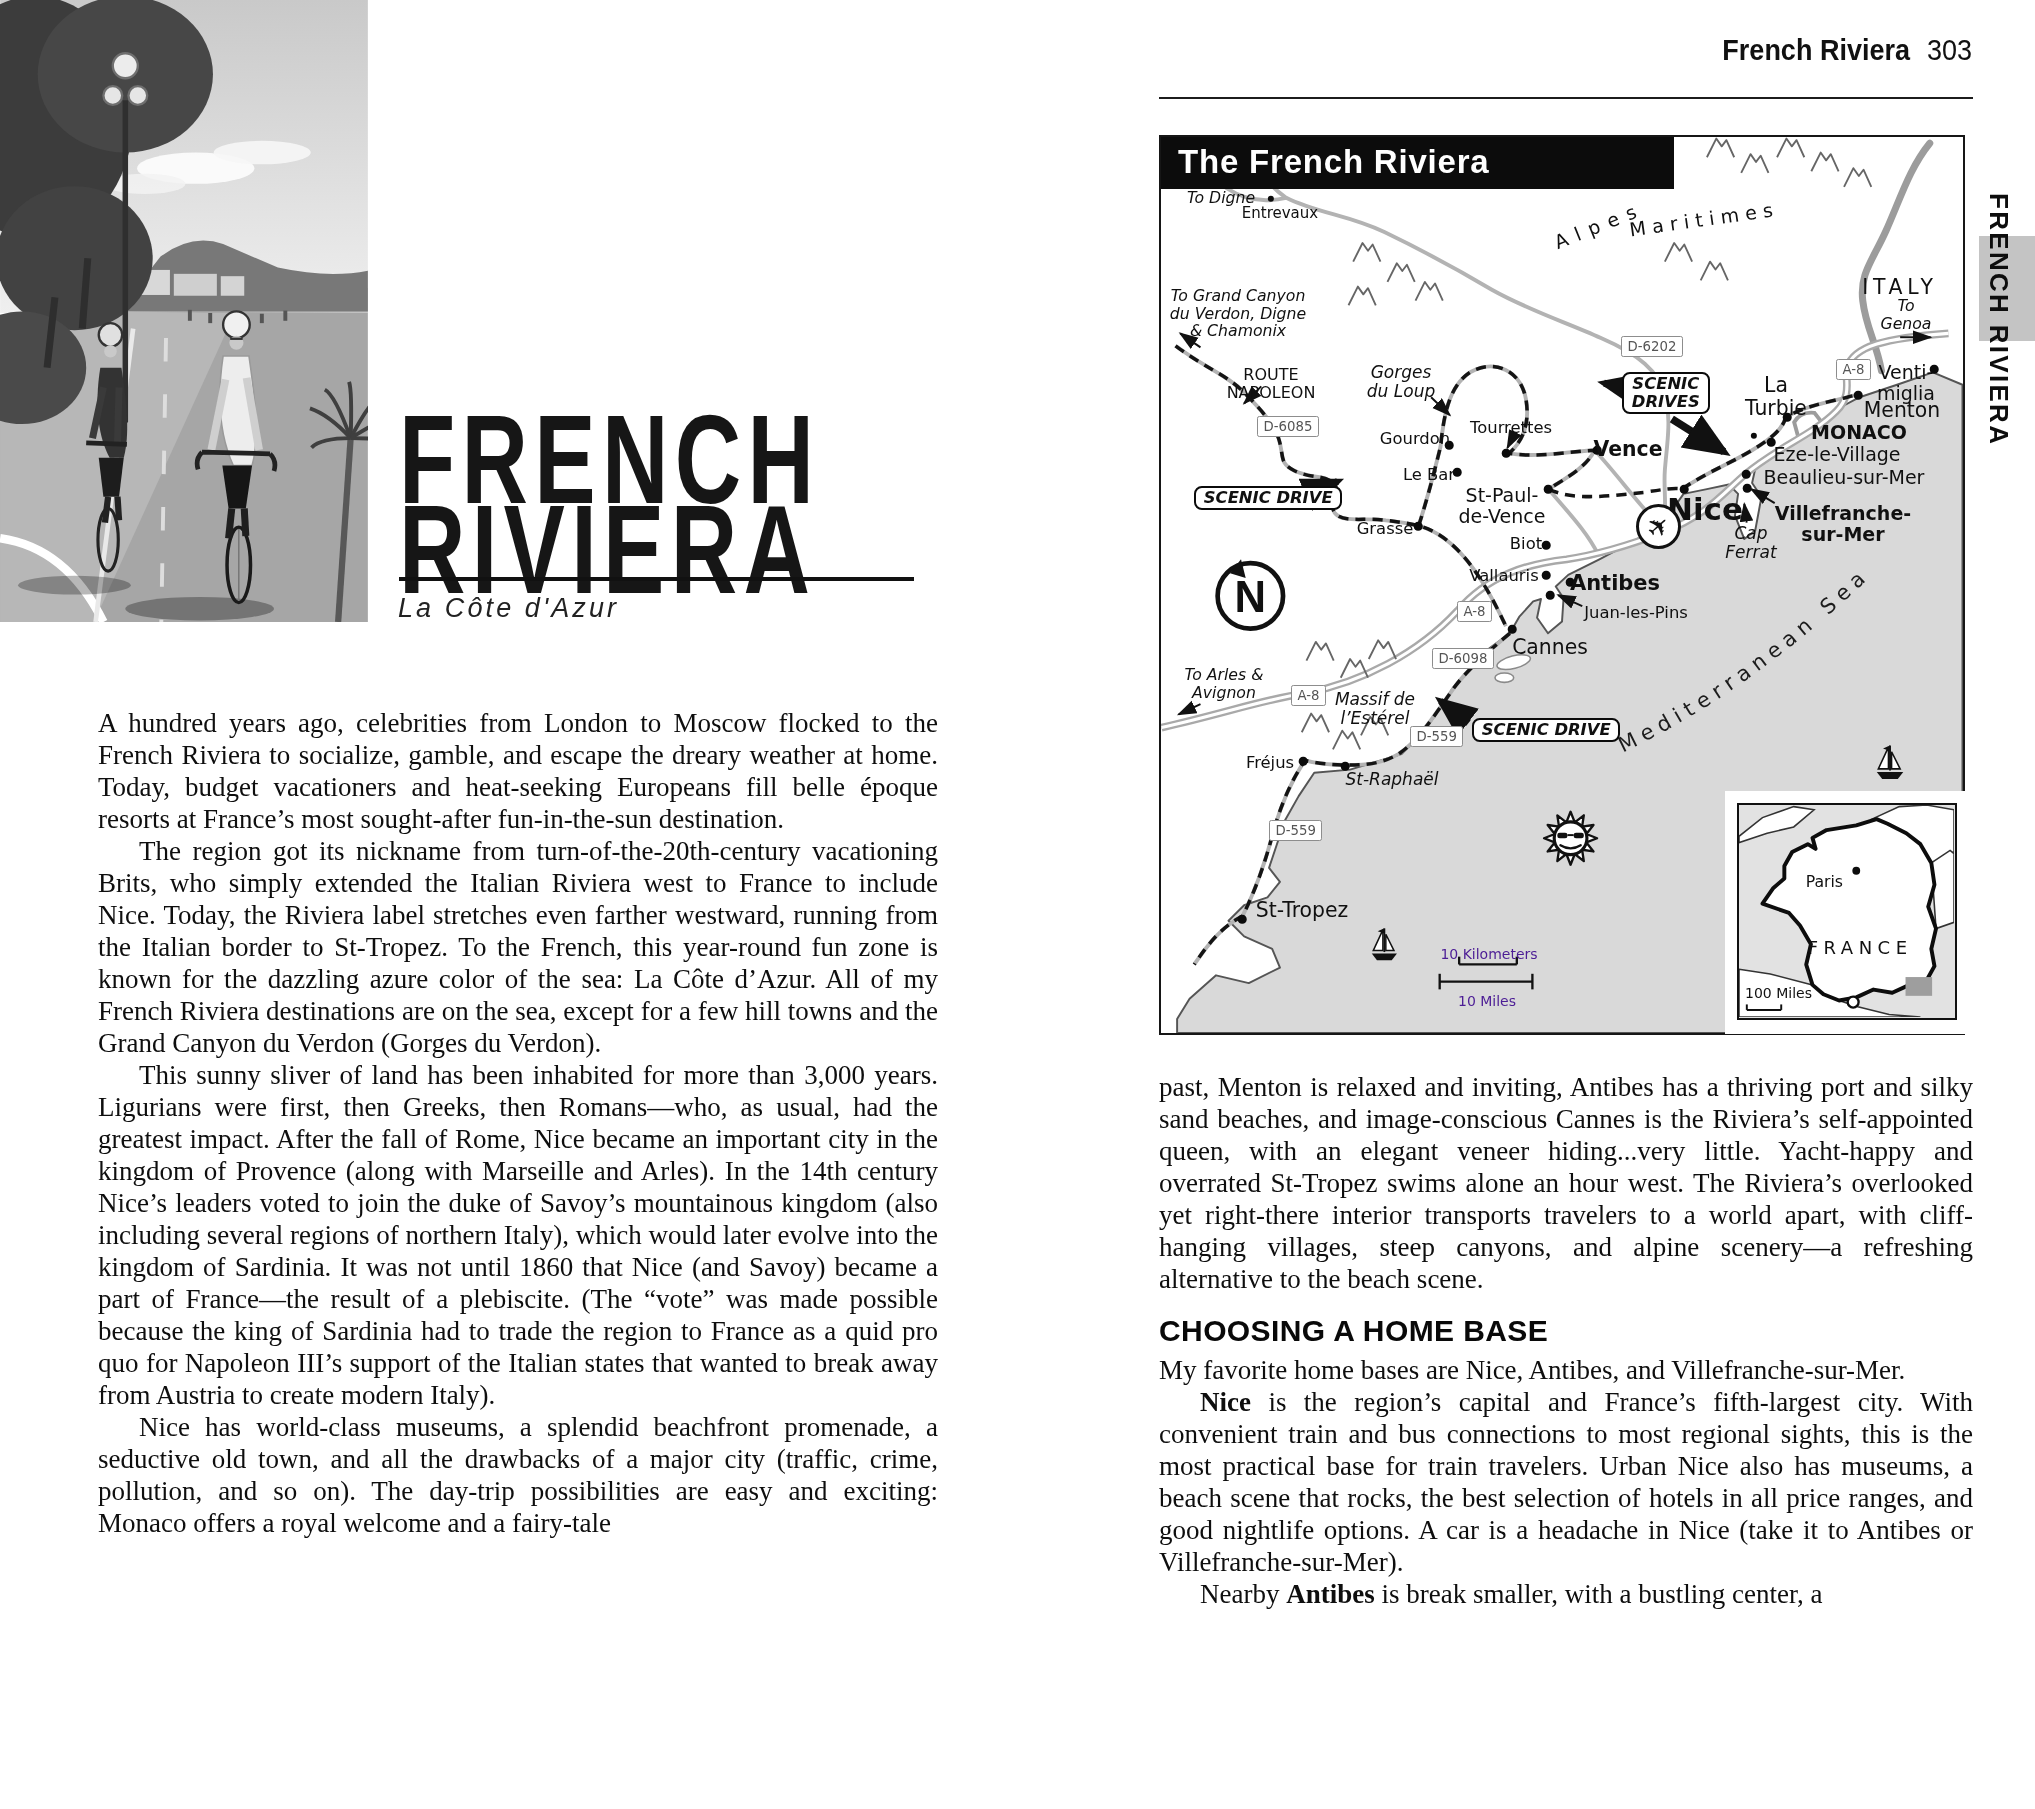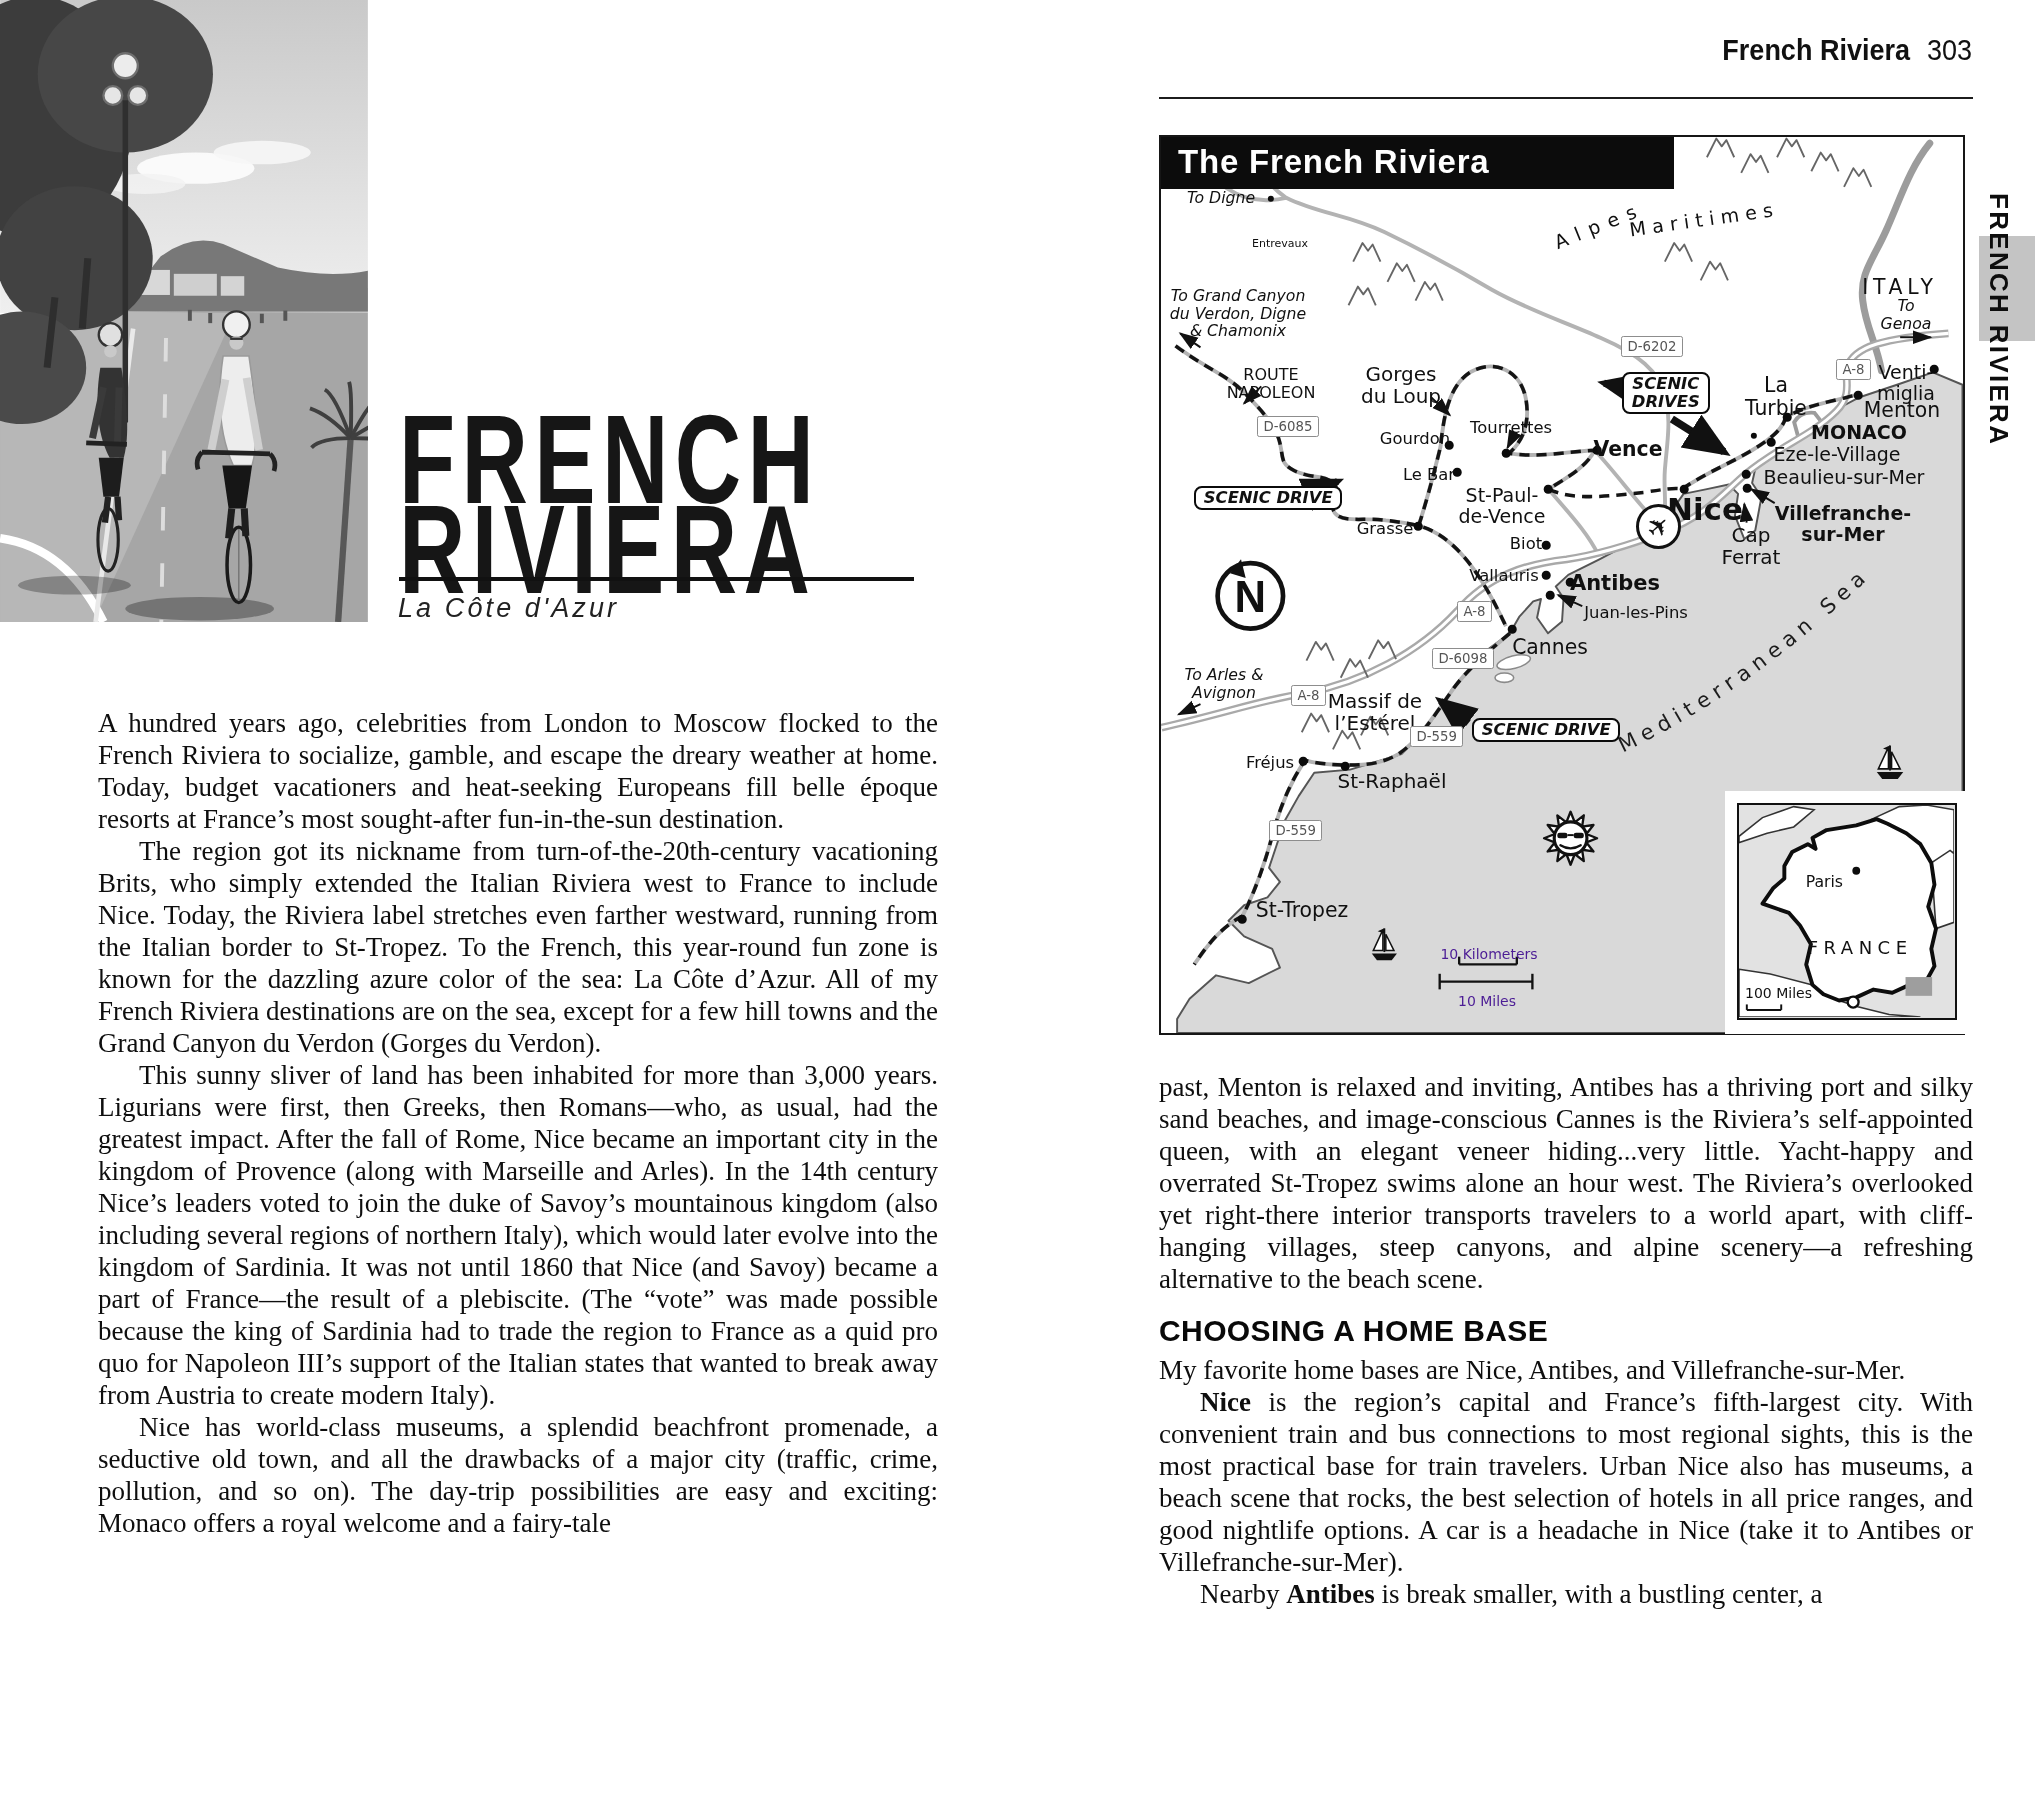--- a/index.html
+++ b/index.html
@@ -49,21 +49,21 @@
       border-radius:2.3px;padding:0 5.5px;line-height:19px;z-index:3;font-family:"DejaVu Sans",sans-serif;}
   .scenic{position:absolute;font-size:16.4px;font-style:italic;font-weight:bold;background:#fff;
       border:2.3px solid #0b0b0b;border-radius:7.8px;padding:0.8px 7.8px;z-index:3;line-height:1.1;white-space:pre-line;text-align:center;}
   #airplane{position:absolute;left:475px;top:367px;width:39px;height:39px;border:3.1px solid #111;
       border-radius:50%;background:#fff;display:flex;align-items:center;justify-content:center;z-index:3;}
   #airplane span{font-size:27px;transform:rotate(-42deg);line-height:1;}
   #lbl-alpes{transform:rotate(-22deg);letter-spacing:8.6px;font-size:19px;}
   #lbl-maritimes{transform:rotate(-8deg);letter-spacing:6.3px;font-size:19px;}
   #lbl-italy{letter-spacing:4.7px;font-size:20.4px;transform:translateX(-50%);}
   #lbl-nice{font-size:31px;}
-  .c26{font-size:20.4px;} .c24{font-size:19px;} .c22{font-size:20px;} .c19{font-size:11px;margin-top:33px;}
+  .c26{font-size:20.4px;} .c24{font-size:19px;} .c22{font-size:17px;font-style:italic;} .c19{font-size:15px;}
   
   #inset-wrap{position:absolute;left:564px;top:654px;width:242px;height:243px;background:#fff;z-index:2;}
   #inset{position:absolute;left:11.7px;top:11.7px;width:220px;height:217px;border:2.3px solid #111;
       box-sizing:border-box;background:#e2e2e2;overflow:hidden;}
   .ins-label{position:absolute;font-size:15.7px;color:#111;z-index:2;white-space:nowrap;}
   #ins-france{letter-spacing:5.5px;font-size:18px;}
   .scale-text{position:absolute;font-size:14px;color:#4c1d95;z-index:3;transform:translateX(-50%);white-space:nowrap;}
 </style>
 </head>
 <body>

